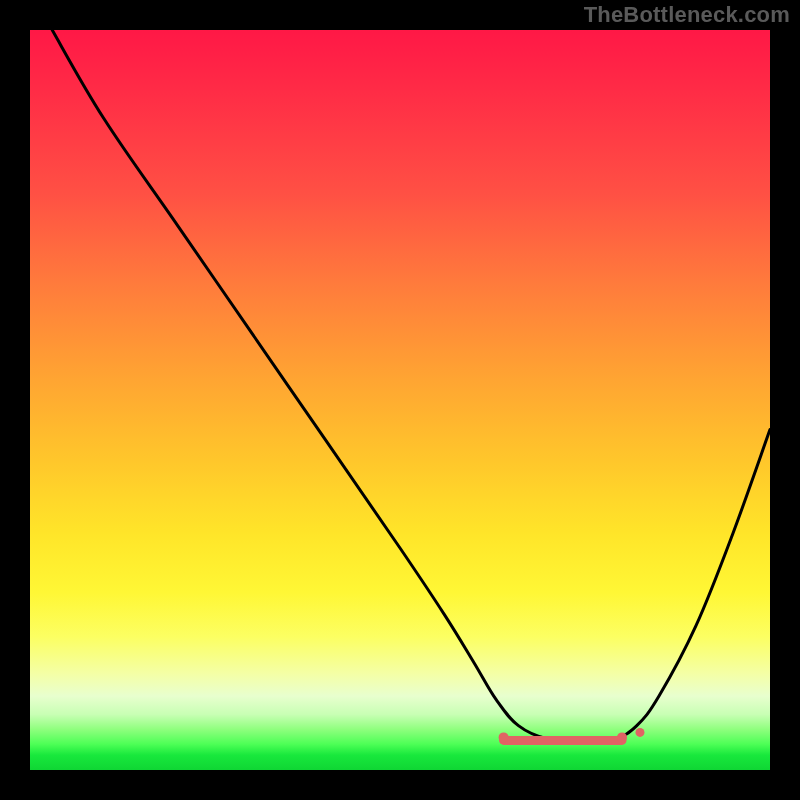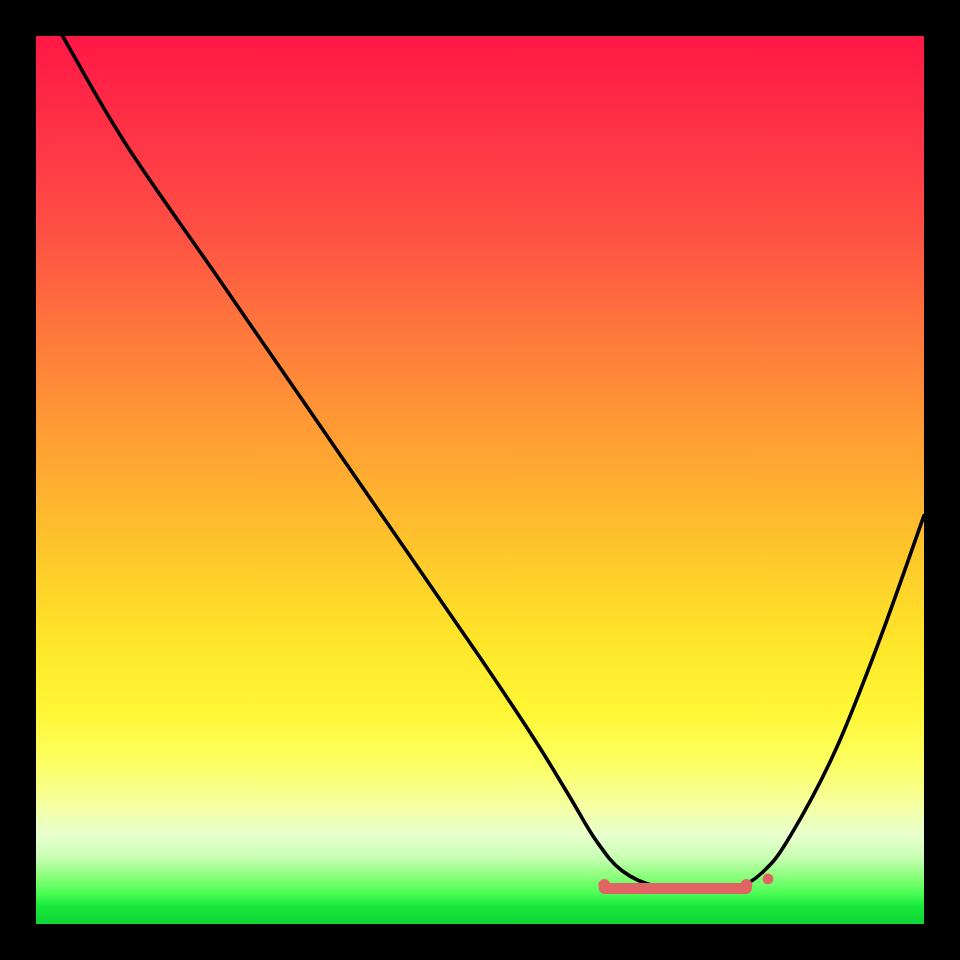--- a/index.html
+++ b/index.html
@@ -76,20 +76,21 @@
   }
   .pink-dot {
     fill: #e06464;
   }
 </style>
 </head>
 <body>
 
 <div class="frame">
 
+  <div class="watermark">TheBottleneck.com</div>
 
   <div class="plot-area">
     <svg class="curve" viewBox="0 0 740 740" preserveAspectRatio="none">
       <path class="curve-path" id="curvePath" d="M 22.2 0.0 C 31.5 16.0, 51.4 53.5, 74.0 88.8 C 96.6 124.1, 121.4 157.5, 148.0 196.1 C 174.6 234.7, 195.4 264.8, 222.0 303.4 C 248.6 342.0, 269.4 372.1, 296.0 410.7 C 322.6 449.3, 348.7 486.7, 370.0 518.0 C 391.3 549.3, 401.1 564.0, 414.4 584.6 C 427.7 605.2, 434.7 617.4, 444.0 632.7 C 453.3 648.0, 458.2 658.4, 466.2 669.7 C 474.2 681.0, 479.1 688.5, 488.4 695.6 C 497.7 702.7, 506.0 706.3, 518.0 708.9 C 530.0 711.6, 543.0 710.4, 555.0 710.4 C 567.0 710.4, 575.3 711.6, 584.6 708.9 C 593.9 706.3, 598.8 703.3, 606.8 695.6 C 614.8 687.9, 618.3 684.0, 629.0 666.0 C 639.7 648.0, 652.7 625.0, 666.0 595.7 C 679.3 566.4, 689.7 538.5, 703.0 503.2 C 716.3 467.9, 733.3 418.2, 740.0 399.6"></path>
       <line class="pink-seg" id="pinkSeg" x1="473.6" y1="710.4" x2="592.0" y2="710.4"></line>
       <circle class="pink-dot" id="pinkDotL" r="5" cx="473.6" cy="707.4"></circle>
       <circle class="pink-dot" id="pinkDotR" r="5" cx="592.0" cy="707.4"></circle>
       <circle class="pink-dot" id="pinkDotFar" r="4.5" cx="610.0" cy="702.4"></circle>
     </svg>
   </div>

